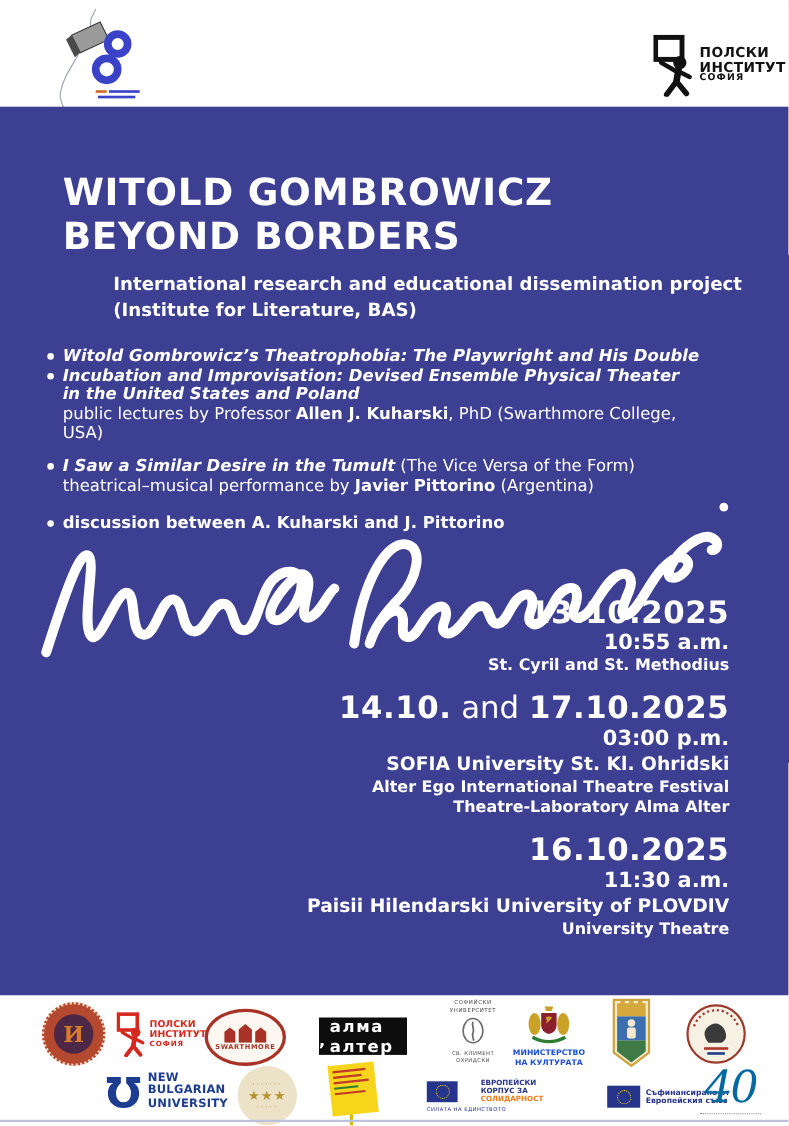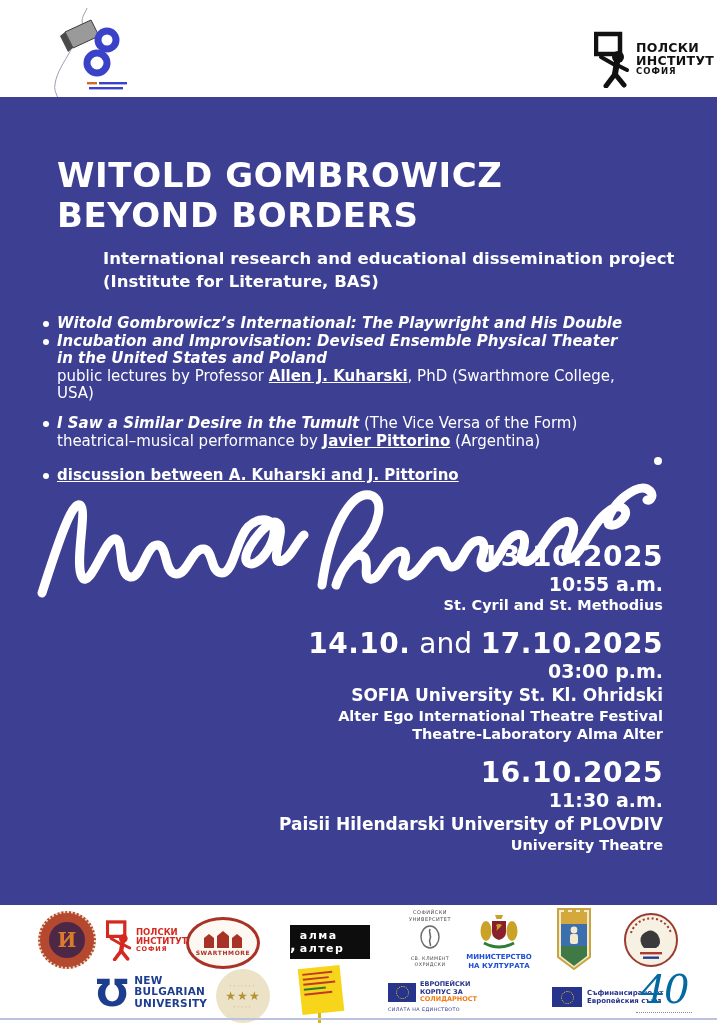--- a/index.html
+++ b/index.html
@@ -18,21 +18,21 @@
 
   
   .blue{position:absolute;top:97px;left:0;width:717px;height:808px;background:#3d3f92;color:#fff;}
   .title{position:absolute;left:57px;top:58px;font-size:34px;font-weight:bold;line-height:40px;letter-spacing:.6px;}
   .subtitle{position:absolute;left:57px;top:150px;font-size:16.5px;font-weight:bold;line-height:23px;margin-left:46px;}
 
   .program{position:absolute;left:57px;top:218px;font-size:15px;line-height:17.6px;width:580px;}
   .p-line{position:relative;}
   .p-line.bullet::before{content:"";position:absolute;left:-14px;top:6px;width:6px;height:6px;border-radius:50%;background:#fff;}
   .bi{font-weight:bold;font-style:italic;}
-  .b{font-weight:bold;text-decoration:underline;}
+  .b{font-weight:bold;}
   .gap1{margin-top:12px;}
   .gap2{margin-top:17px;}
 
   .signature{position:absolute;left:22px;top:346px;width:660px;height:168px;}
 
   .events{position:absolute;right:54px;top:444px;text-align:right;}
   .ev{margin-bottom:14px;}
   .ev-date{font-size:28px;line-height:32px;font-weight:bold;letter-spacing:.5px;}
   .ev-date .mid{font-weight:normal;letter-spacing:0;}
   .ev-time{font-size:19px;line-height:23px;font-weight:bold;}
@@ -52,21 +52,21 @@
   .pi-text-f{color:#d5281f;font-weight:bold;line-height:1.05;}
   .pi-text-f .l1,.pi-text-f .l2{font-size:8.5px;}
   .pi-text-f .l3{font-size:6.5px;letter-spacing:.8px;}
 
   .swarthmore{left:186px;top:12px;width:74px;height:52px;border-radius:50%;border:3px solid #a93226;background:#fdf8f1;
               box-sizing:border-box;display:flex;flex-direction:column;align-items:center;justify-content:center;gap:1px;}
   .sw-label{font-size:6px;font-weight:bold;color:#a93226;letter-spacing:.6px;}
 
   .alma{left:290px;top:20px;width:80px;height:34px;background:#0d0d0d;display:flex;align-items:center;justify-content:center;gap:4px;}
   .alma-comma{color:#fff;font-size:15px;font-weight:bold;line-height:10px;margin-top:8px;}
-  .alma-label{color:#fff;font-size:11px;font-weight:bold;letter-spacing:1.5px;}
+  .alma-label{color:#fff;font-size:15px;font-weight:bold;letter-spacing:1.5px;}
 
   .sofia{left:396px;top:4px;width:68px;text-align:center;color:#4a4a48;}
   .sofia .t{font-size:5px;letter-spacing:.5px;line-height:6.5px;}
   .sofia .bt{font-size:4.8px;letter-spacing:.4px;line-height:6px;}
   .sofia-emblem{width:22px;height:26px;margin:2px auto;}
 
   .ministry{left:464px;top:8px;width:70px;text-align:center;color:#1d4ed8;}
   .min-label{font-size:7px;font-weight:bold;line-height:8.5px;}
 
   .vt-crest{left:556px;top:2px;width:36px;height:64px;}
@@ -81,21 +81,21 @@
               display:flex;flex-direction:column;align-items:center;justify-content:center;color:#b5922f;}
   .tan-stars{font-size:12px;letter-spacing:1px;}
   .tan-dots{font-size:6px;letter-spacing:2px;}
 
   .note{left:300px;top:62px;width:42px;height:46px;background:#f6d51a;transform:rotate(-6deg);padding:5px 4px;box-sizing:border-box;}
   .note-bar{height:2px;background:#c0392b;margin-bottom:3px;}
   .note-bar.green{background:#2e7d32;}
   .note-stem{position:absolute;left:318px;top:108px;width:3px;height:10px;background:#d8b90e;}
 
   .solidarity{left:388px;top:76px;width:110px;}
-  .sol-row{display:flex;align-items:center;gap:4px;}
+  .sol-row{display:flex;align-items:center;gap:21px;}
   .eu-flag{width:28px;height:19px;background:#27348b;display:flex;align-items:center;justify-content:center;flex:none;}
   .eu-stars{width:11px;height:11px;border-radius:50%;border:1.4px dotted #f7d517;}
   .sol-text{font-size:6.5px;font-weight:bold;line-height:7.5px;color:#27348b;}
   .sol-text .orange{color:#ef7d17;}
   .sol-sub{margin-top:3px;font-size:4.8px;color:#27348b;letter-spacing:.4px;}
 
   .cofunded{left:528px;top:82px;display:flex;align-items:center;gap:5px;margin-left:24px;}
   .cf-flag{width:30px;height:20px;}
   .cf-text{font-size:7px;font-weight:bold;color:#27348b;line-height:8.5px;}
 
@@ -148,21 +148,21 @@
       <div>BEYOND BORDERS</div>
     </div>
 
     <div class="subtitle">
       <div>International research and educational dissemination project</div>
       <div>(Institute for Literature, BAS)</div>
     </div>
 
     <div class="program">
       <div class="p-line bullet">
-        <span class="bi">Witold Gombrowicz’s International: The Playwright and His Double</span>
+        <span class="bi">Witold Gombrowicz’s Theatrophobia: The Playwright and His Double</span>
       </div>
       <div class="p-line bullet">
         <span class="bi">Incubation and Improvisation: Devised Ensemble Physical Theater</span>
       </div>
       <div class="p-line">
         <span class="bi">in the United States and Poland</span>
       </div>
       <div class="p-line">
         <span>public lectures by Professor </span><span class="b">Allen J. Kuharski</span><span>, PhD (Swarthmore College, USA)</span>
       </div>

